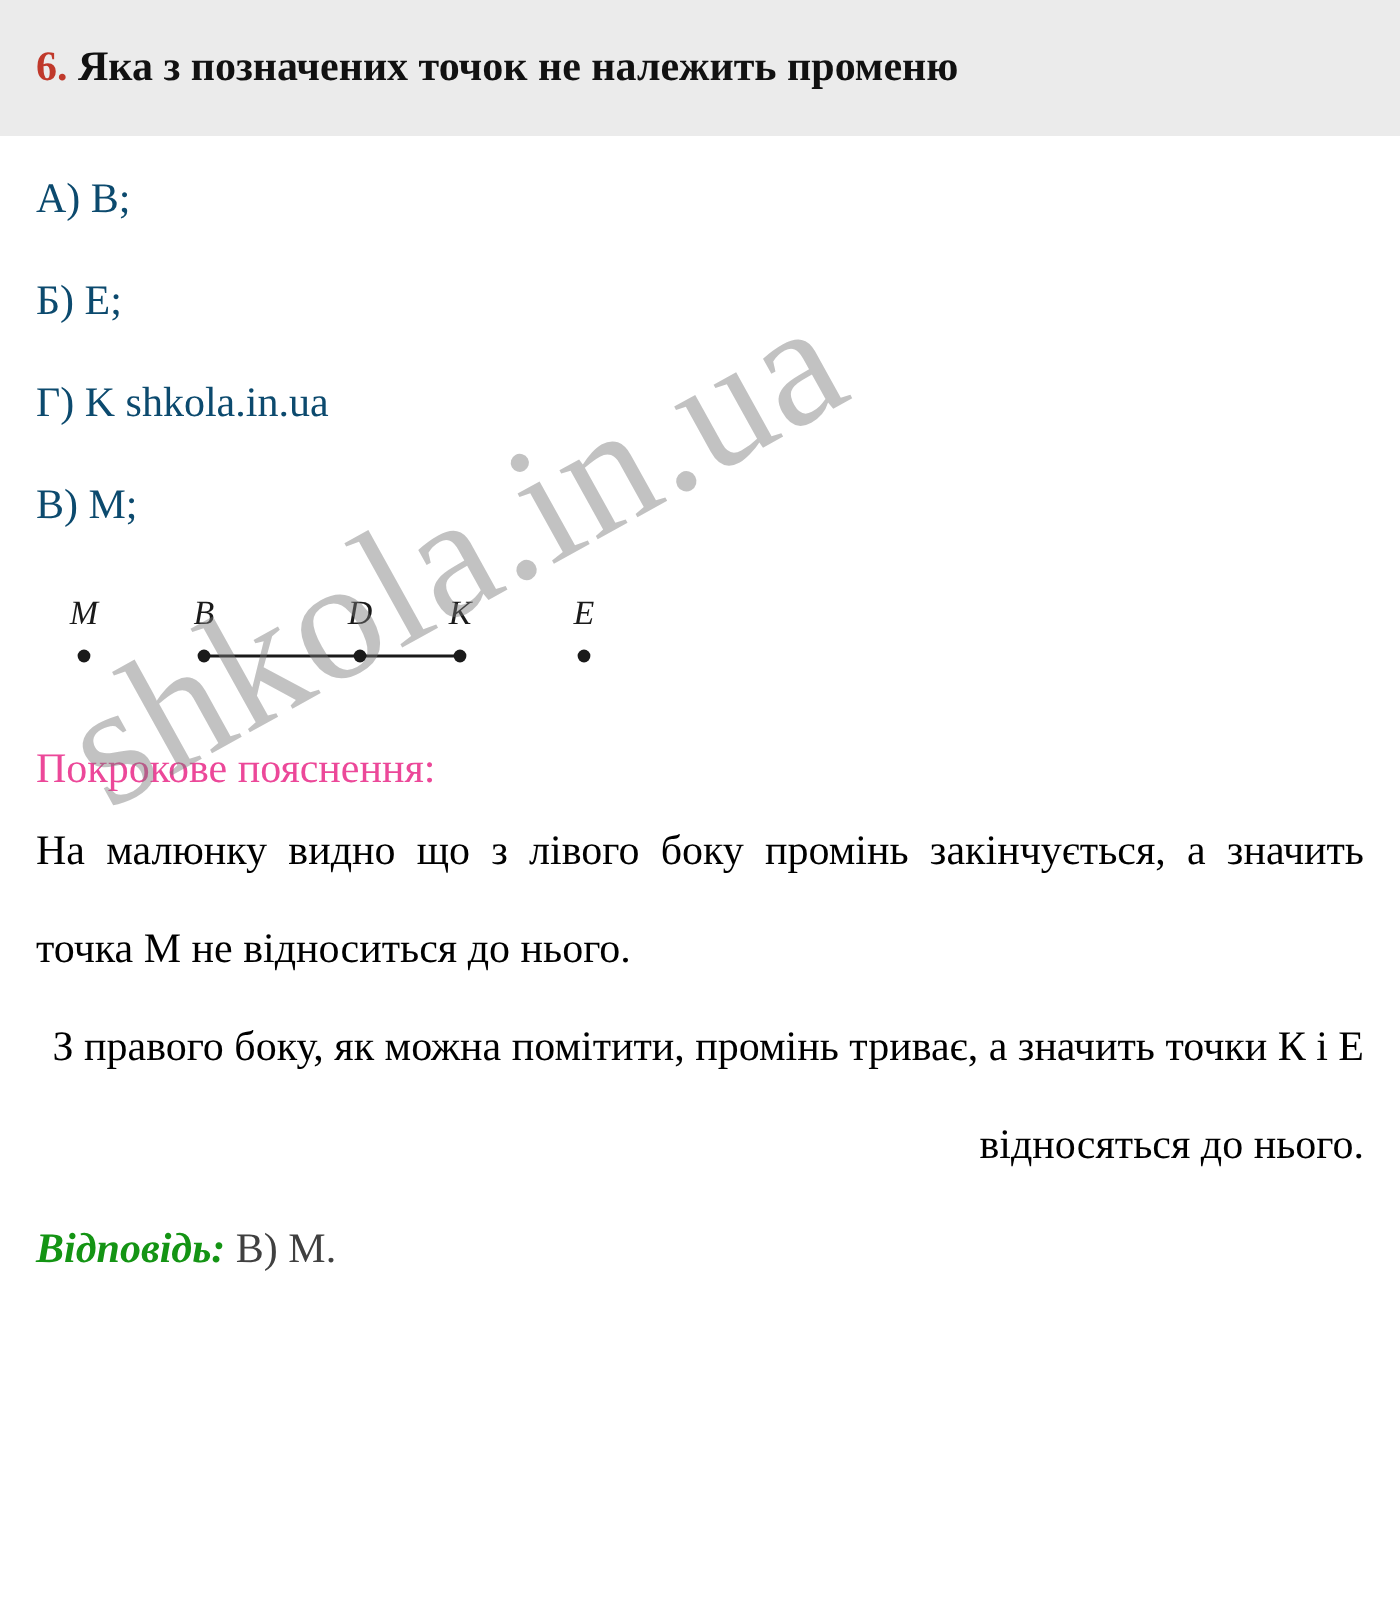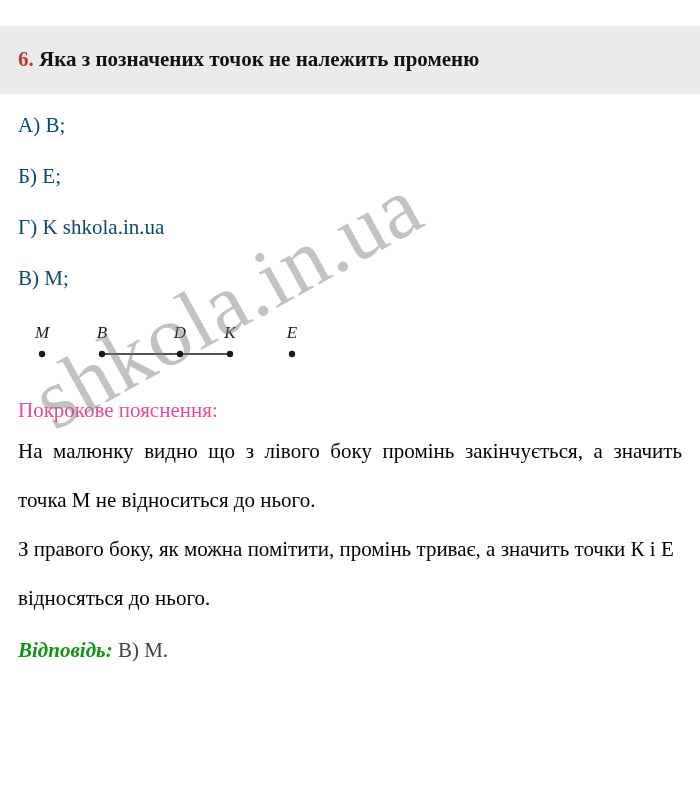--- a/index.html
+++ b/index.html
@@ -13,21 +13,20 @@
     font-family: "Liberation Serif", serif;
     color: #1a1a1a;
     position: relative;
     overflow: hidden;
   }
   .page {
     position: relative;
     width: 700px;
     height: 572px;
     box-sizing: border-box;
-    margin-top: 26px;
   }
   .question-block {
     background: #ebebeb;
     padding: 14px 18px 16px 18px;
     box-sizing: border-box;
   }
   .question-line {
     font-size: 21px;
     line-height: 38px;
     font-weight: bold;
@@ -60,21 +59,21 @@
     color: #ec4899;
   }
   .para {
     font-size: 21px;
     line-height: 49px;
     padding: 0 18px;
     text-align: justify;
     color: #000000;
   }
   .para.nojust {
-    text-align: left;
+    text-align: right;
   }
   .answer {
     font-size: 21px;
     padding: 10px 18px 0 18px;
     line-height: 34px;
   }
   .answer .lbl {
     color: #149414;
     font-weight: bold;
     font-style: italic;

